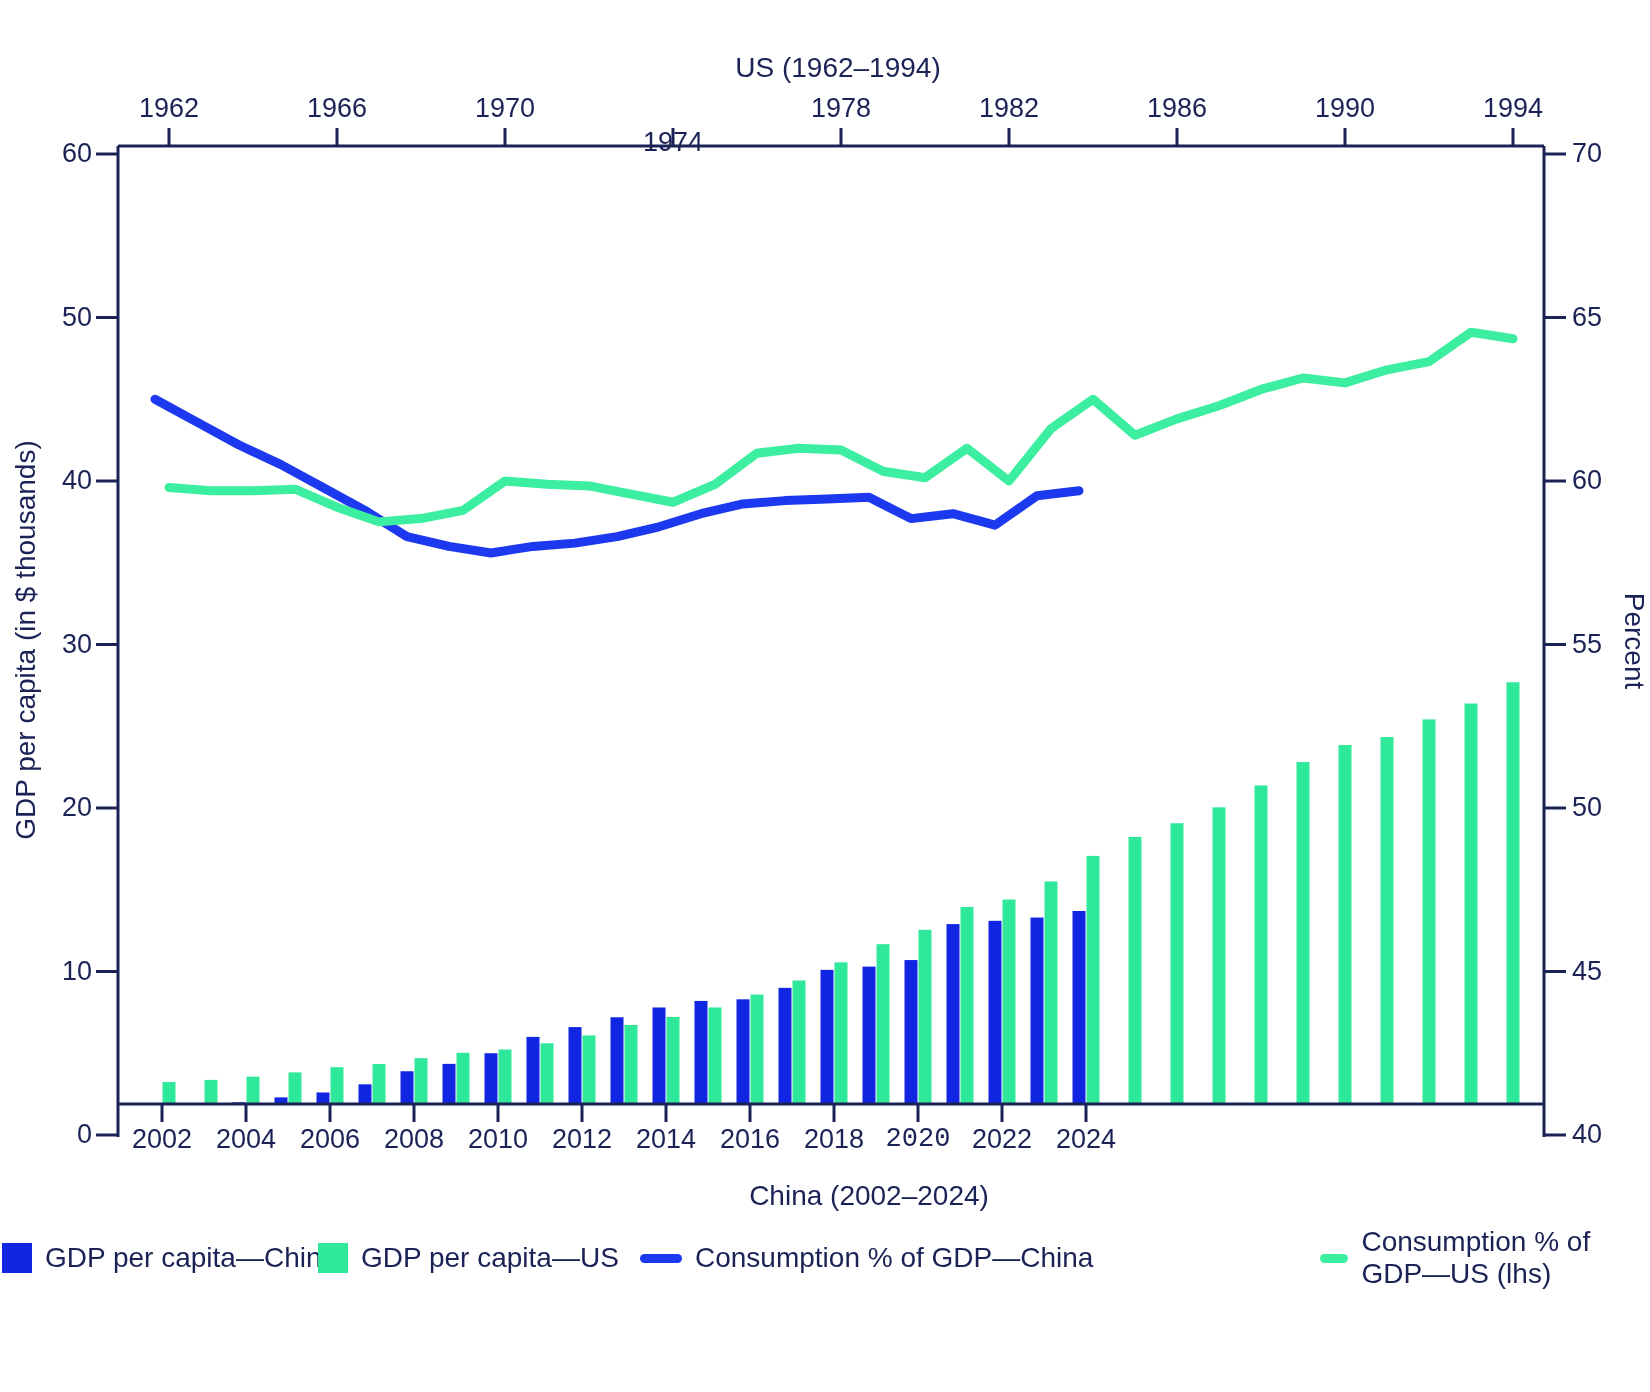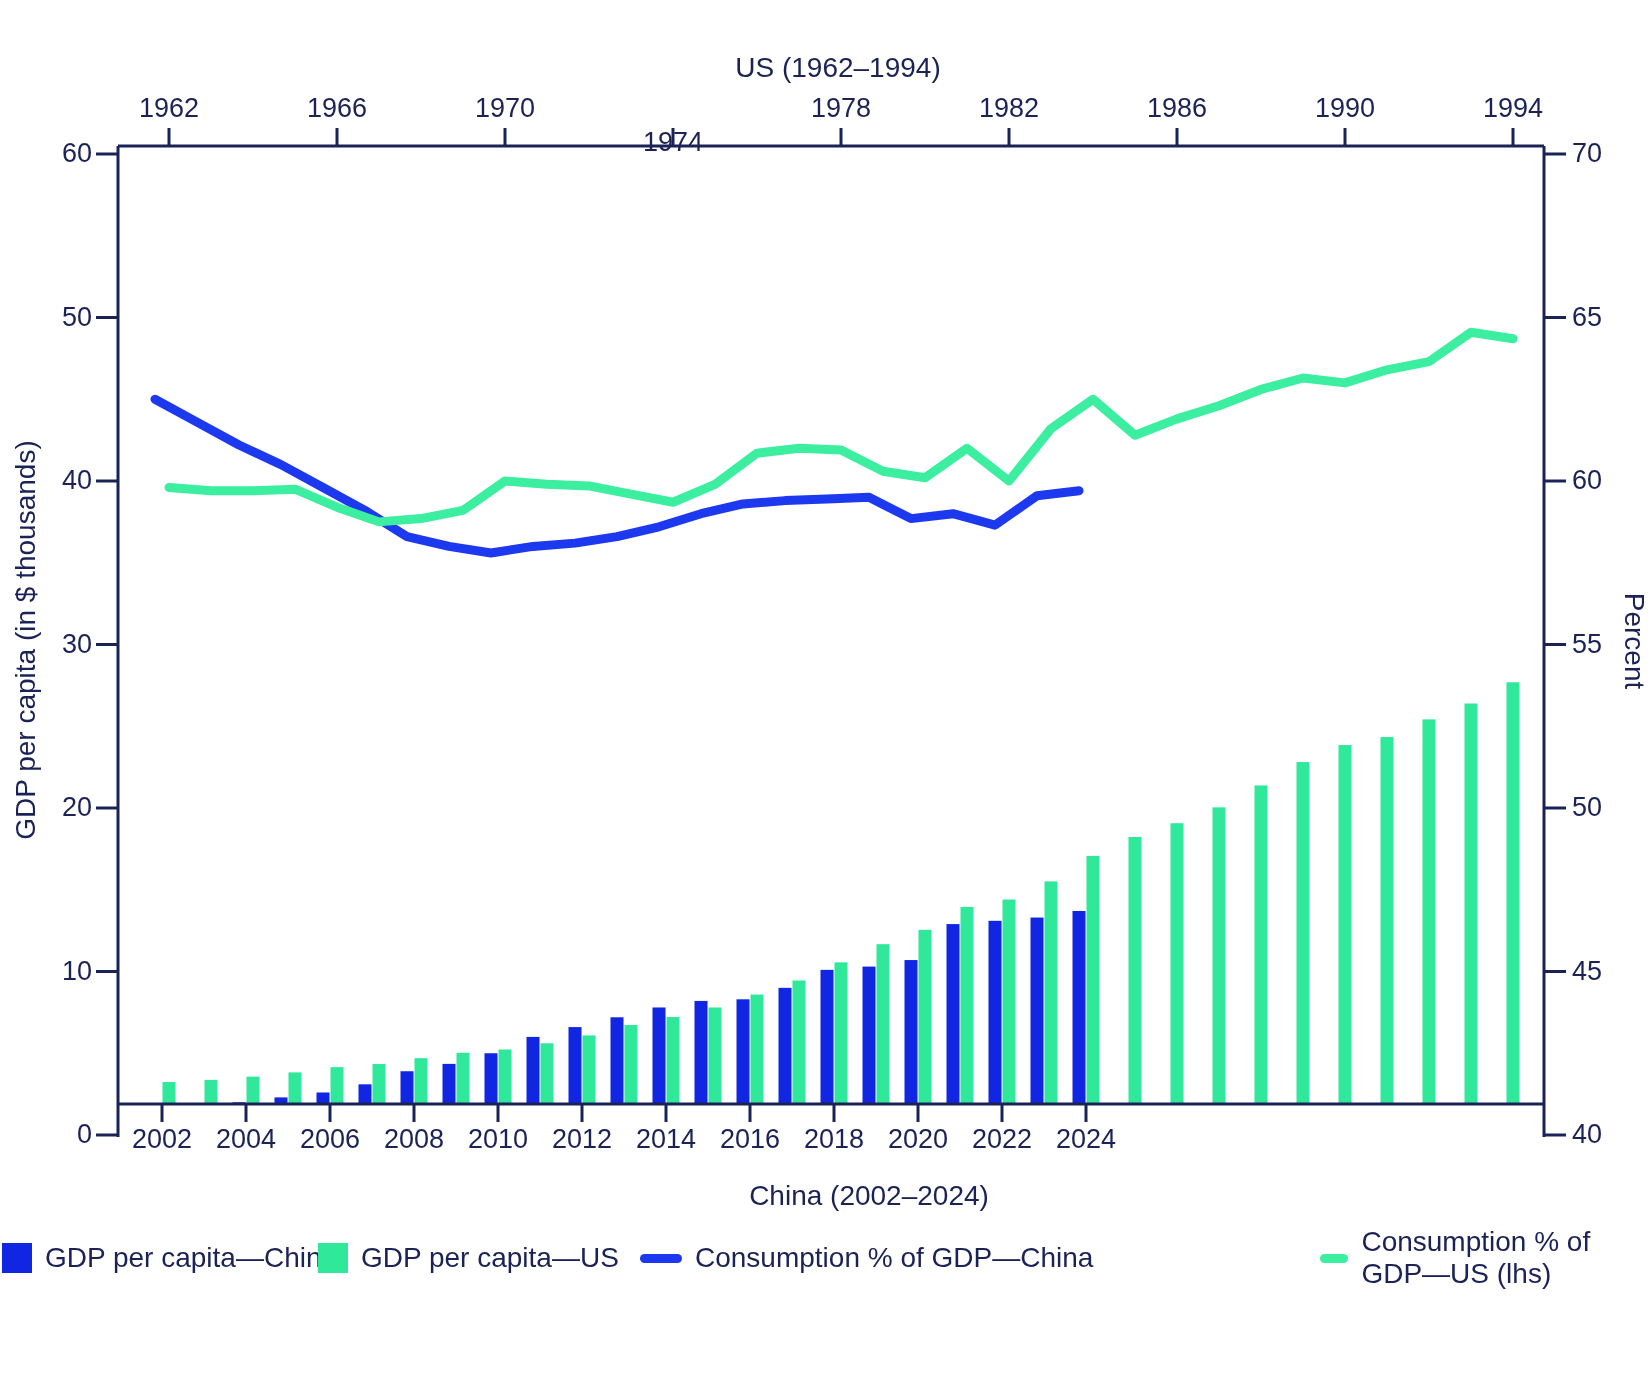--- a/index.html
+++ b/index.html
@@ -144,21 +144,21 @@
       <div class="lbl tick-lbl" style="left: 1513px; top: 93px; transform: translateX(-50%);">1994</div>
       <div class="lbl tick-lbl" style="left: 162px; top: 1124px; transform: translateX(-50%);">2002</div>
       <div class="lbl tick-lbl" style="left: 246px; top: 1124px; transform: translateX(-50%);">2004</div>
       <div class="lbl tick-lbl" style="left: 330px; top: 1124px; transform: translateX(-50%);">2006</div>
       <div class="lbl tick-lbl" style="left: 414px; top: 1124px; transform: translateX(-50%);">2008</div>
       <div class="lbl tick-lbl" style="left: 498px; top: 1124px; transform: translateX(-50%);">2010</div>
       <div class="lbl tick-lbl" style="left: 582px; top: 1124px; transform: translateX(-50%);">2012</div>
       <div class="lbl tick-lbl" style="left: 666px; top: 1124px; transform: translateX(-50%);">2014</div>
       <div class="lbl tick-lbl" style="left: 750px; top: 1124px; transform: translateX(-50%);">2016</div>
       <div class="lbl tick-lbl" style="left: 834px; top: 1124px; transform: translateX(-50%);">2018</div>
-      <div class="lbl tick-lbl" style="left: 918px; top: 1124px; transform: translateX(-50%);">2020</div>
+      <div class="lbl tick-lbl" style="left: 918px; top: 1124px; transform: translateX(-50%); font-family: Liberation Mono, monospace;">2020</div>
       <div class="lbl tick-lbl" style="left: 1002px; top: 1124px; transform: translateX(-50%);">2022</div>
       <div class="lbl tick-lbl" style="left: 1086px; top: 1124px; transform: translateX(-50%);">2024</div>
       <div class="lbl tick-lbl" style="left: 20px; width: 72px; text-align: right; top: 1119px;">0</div>
       <div class="lbl tick-lbl" style="left: 20px; width: 72px; text-align: right; top: 955.5px;">10</div>
       <div class="lbl tick-lbl" style="left: 20px; width: 72px; text-align: right; top: 792px;">20</div>
       <div class="lbl tick-lbl" style="left: 20px; width: 72px; text-align: right; top: 628.5px;">30</div>
       <div class="lbl tick-lbl" style="left: 20px; width: 72px; text-align: right; top: 465px;">40</div>
       <div class="lbl tick-lbl" style="left: 20px; width: 72px; text-align: right; top: 301.5px;">50</div>
       <div class="lbl tick-lbl" style="left: 20px; width: 72px; text-align: right; top: 138px;">60</div>
       <div class="lbl tick-lbl" style="left: 1572px; top: 1119px;">40</div>

